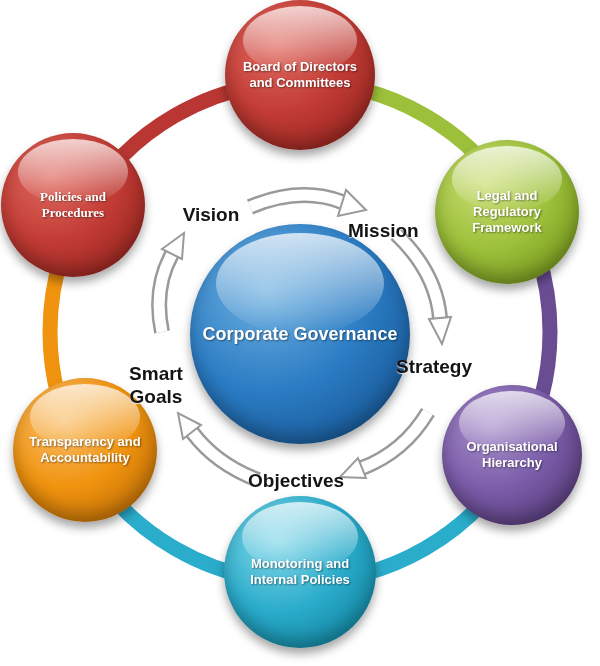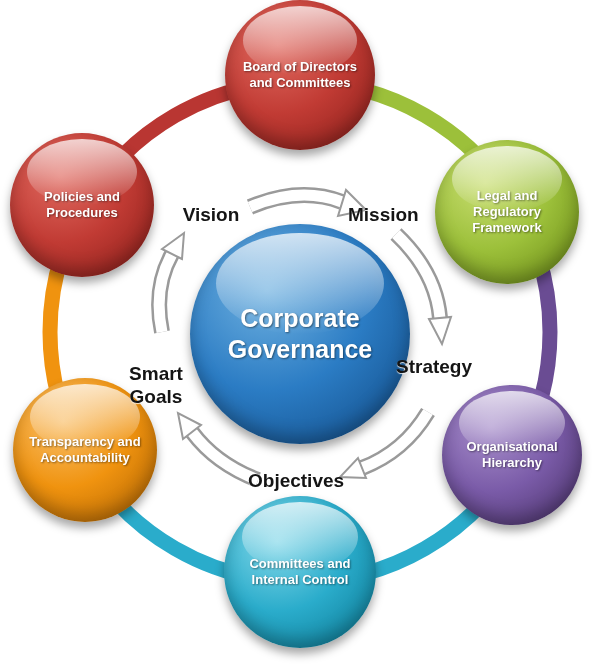--- a/index.html
+++ b/index.html
@@ -27,33 +27,33 @@
   .node-sm{font-size:13px;}
 
   .c-red   {background:radial-gradient(circle at 35% 30%, #e06a60, #c13b34 48%, #8f211c 92%);}
   .c-green {background:radial-gradient(circle at 35% 30%, #c9de72, #9cc03a 48%, #6d8d18 92%);}
   .c-purple{background:radial-gradient(circle at 35% 30%, #a88fcb, #7a5ba8 48%, #4e356e 92%);}
   .c-teal  {background:radial-gradient(circle at 35% 30%, #84d8e9, #2aaccb 48%, #0e7d98 92%);}
   .c-orange{background:radial-gradient(circle at 35% 30%, #f9c06c, #f0930f 48%, #b76904 92%);justify-content:flex-end;}
   .c-blue  {background:radial-gradient(circle at 35% 30%, #6fb1e0, #2b7cc4 48%, #134f8b 92%);}
 
   #node-board      {left:225px;top:0;   width:150px;height:150px;}
-  #node-policies   {left:10px; top:133px;width:144px;height:144px;}
+  #node-policies   {left:1px; top:133px;width:144px;height:144px;font-family:Liberation Serif, serif;}
   #node-legal      {left:435px;top:140px;width:144px;height:144px;}
   #node-hierarchy  {left:442px;top:385px;width:140px;height:140px;}
   #node-transparency{left:13px;top:378px;width:144px;height:144px;}
   #node-monitoring {left:224px;top:496px;width:152px;height:152px;}
-  #node-center     {left:190px;top:224px;width:220px;height:220px;font-size:25px;z-index:4;}
+  #node-center     {left:190px;top:224px;width:220px;height:220px;font-size:18px;z-index:4;}
 
   .cycle-label{
     position:absolute;z-index:6;color:#141414;font-weight:bold;font-size:19px;
     text-align:center;text-shadow:0 1px 1px rgba(255,255,255,.8);
   }
   #lbl-vision    {left:180px;top:204px;width:62px;}
-  #lbl-mission   {left:348px;top:204px;width:70px;}
+  #lbl-mission   {left:348px;top:220px;width:70px;}
   #lbl-strategy  {left:396px;top:356px;width:76px;}
   #lbl-objectives{left:248px;top:470px;width:96px;}
   #lbl-smartgoals{left:124px;top:363px;width:64px;line-height:1.2;}
 </style>
 </head>
 <body>
 
 <div class="stage">
 
   <svg class="layer" width="600" height="666" viewBox="0 0 600 666" style="z-index:1;">
@@ -70,21 +70,21 @@
   <div class="node node-sm c-red" id="node-board">
     <span>Board of Directors and Committees</span>
   </div>
   <div class="node node-sm c-green" id="node-legal">
     <span>Legal and Regulatory Framework</span>
   </div>
   <div class="node node-sm c-purple" id="node-hierarchy">
     <span>Organisational Hierarchy</span>
   </div>
   <div class="node node-sm c-teal" id="node-monitoring">
-    <span>Committees and Internal Control</span>
+    <span>Monotoring and Internal Policies</span>
   </div>
   <div class="node node-sm c-orange" id="node-transparency">
     <span>Transparency and Accountability</span>
   </div>
   <div class="node node-sm c-red" id="node-policies">
     <span>Policies and Procedures</span>
   </div>
 
   <div class="node c-blue" id="node-center">
     <span>Corporate Governance</span>

